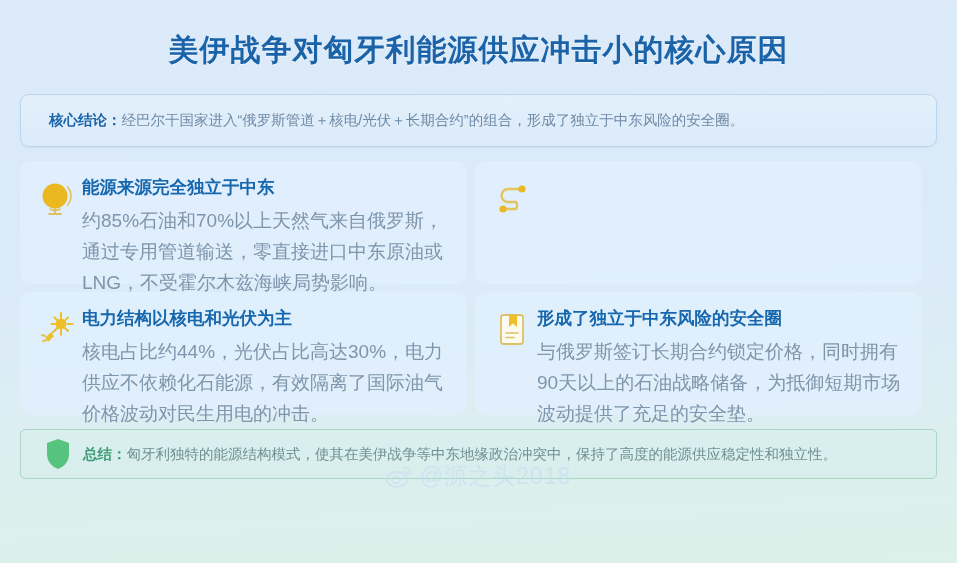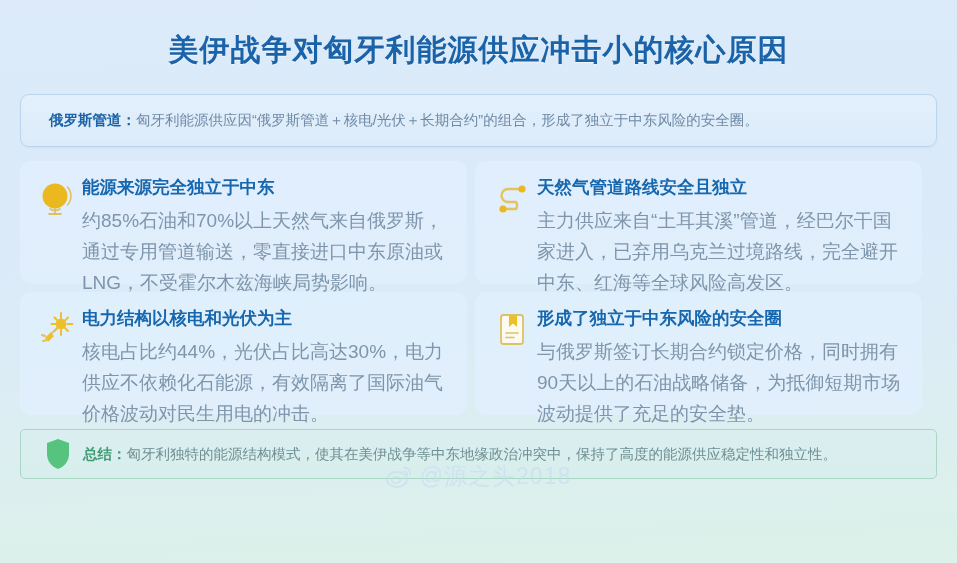--- a/index.html
+++ b/index.html
@@ -162,21 +162,21 @@
 </style>
 </head>
 <body>
 
 <div class="page">
 
   <div class="title">美伊战争对匈牙利能源供应冲击小的核心原因</div>
 
   <div class="conclusion">
     <div class="conclusion-text">
-      <span class="conclusion-label">俄罗斯管道：</span><span>匈牙利能源供应因“俄罗斯管道＋核电/光伏＋长期合约”的组合，形成了独立于中东风险的安全圈。</span>
+      <span class="conclusion-label">核心结论：</span><span>经巴尔干国家进入“俄罗斯管道＋核电/光伏＋长期合约”的组合，形成了独立于中东风险的安全圈。</span>
     </div>
   </div>
 
   <div class="grid">
 
     <div class="card">
       <div class="card-icon">
         <svg width="40" height="40" viewBox="0 0 40 40" aria-hidden="true">
           <ellipse cx="18" cy="17" rx="12.5" ry="12.5" fill="#ebb91f"></ellipse>
           <path d="M30.5 8 A13.5 13.5 0 0 1 30.5 26" fill="none" stroke="#e0c15e" stroke-width="1.6" stroke-linecap="round"></path>
@@ -191,24 +191,20 @@
       </div>
     </div>
 
     <div class="card">
       <div class="card-icon">
         <svg width="40" height="40" viewBox="0 0 40 40" aria-hidden="true">
           <path d="M30 10 L16 10 A6.5 6.5 0 0 0 16 23 L24 23 A6.5 6.5 0 0 1 24 30 L11 30" fill="none" stroke="#e3c55c" stroke-width="2.4" stroke-linecap="round" stroke-linejoin="round"></path>
           <circle cx="30" cy="10" r="3.6" fill="#e8b923"></circle>
           <circle cx="11" cy="30" r="3.6" fill="#e8b923"></circle>
         </svg>
-      </div>
-      <div class="card-body">
-        <div class="card-title">天然气管道路线安全且独立</div>
-        <div class="card-desc">主力供应来自“土耳其溪”管道，经巴尔干国家进入，已弃用乌克兰过境路线，完全避开中东、红海等全球风险高发区。</div>
       </div>
     </div>
 
     <div class="card">
       <div class="card-icon">
         <svg width="40" height="40" viewBox="0 0 40 40" aria-hidden="true">
           <g stroke="#edc02b" stroke-width="2" stroke-linecap="round">
             <line x1="24" y1="3" x2="24" y2="8"></line>
             <line x1="24" y1="20" x2="24" y2="25"></line>
             <line x1="14.5" y1="14" x2="19.5" y2="14"></line>

